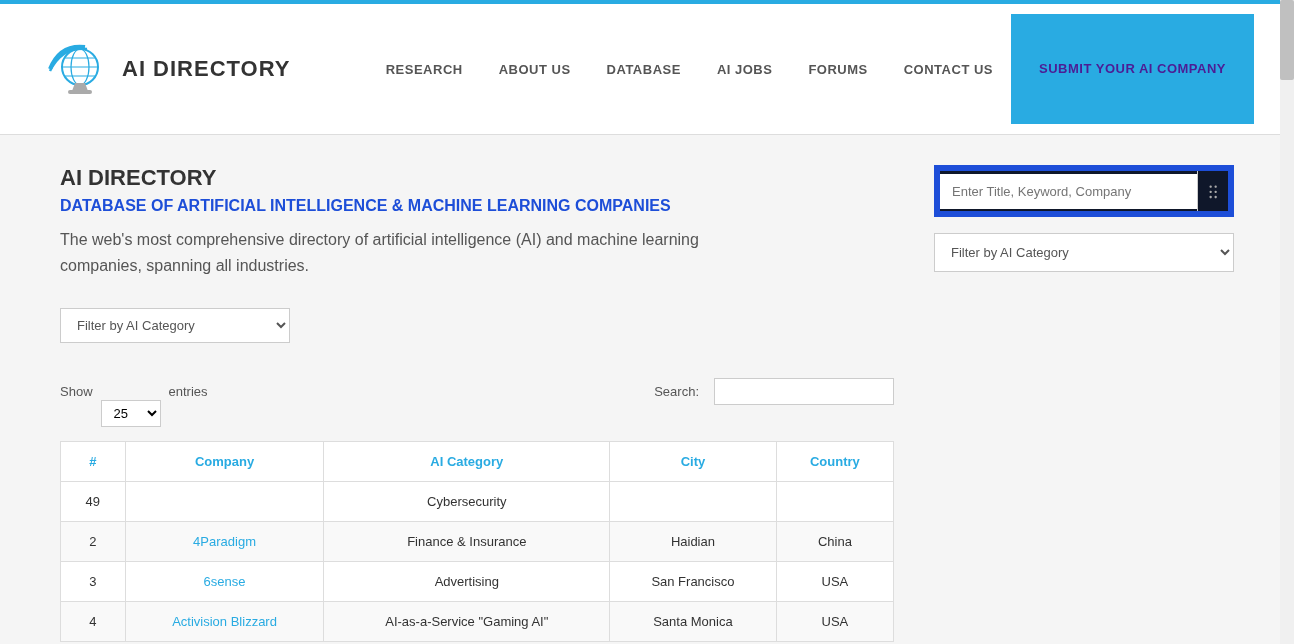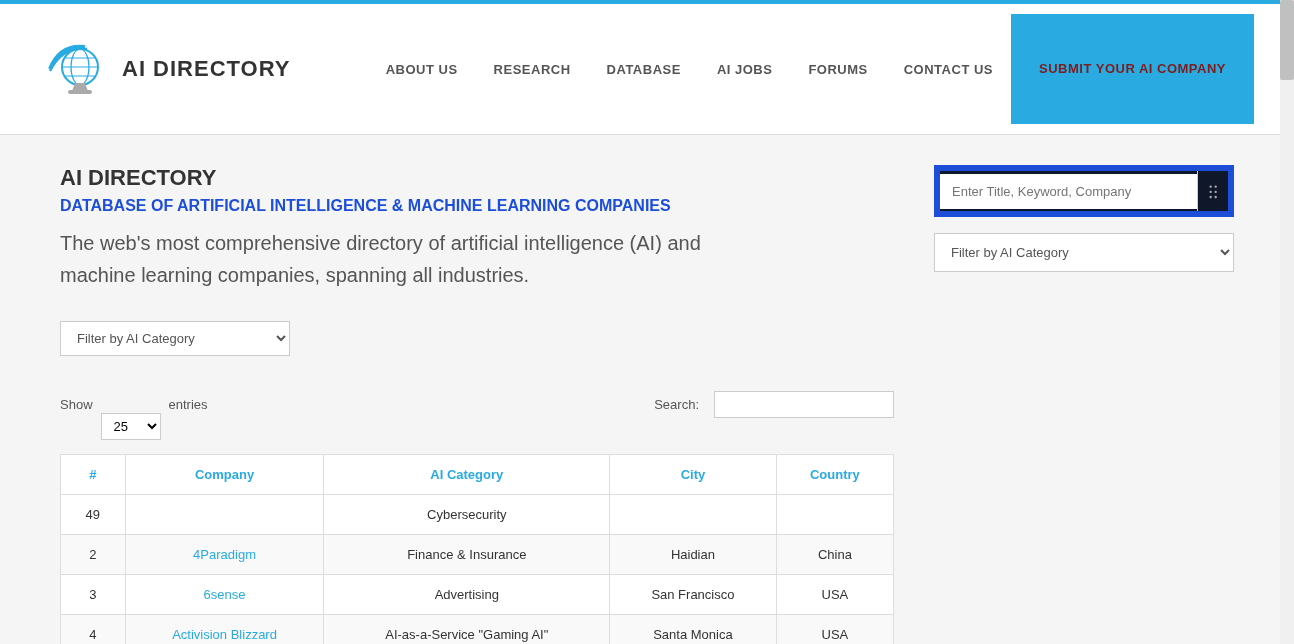--- a/index.html
+++ b/index.html
@@ -9,27 +9,27 @@
     .top-bar { height: 4px; background: #29abe2; }
 
     
     .header { background: #fff; display: flex; align-items: center; padding: 10px 40px; border-bottom: 1px solid #ddd; min-height: 110px; }
     .logo-area { display: flex; align-items: center; margin-right: auto; }
     .logo-icon { width: 70px; height: 60px; position: relative; margin-right: 12px; }
     .logo-text { font-size: 22px; font-weight: bold; color: #333; letter-spacing: 1px; }
 
     nav { display: flex; align-items: center; gap: 0; }
     .nav-item { padding: 8px 18px; font-size: 13px; font-weight: 600; color: #555; text-decoration: none; letter-spacing: 0.5px; cursor: pointer; white-space: nowrap; }
-    .nav-submit { background: #29abe2; color: #7f1d1d; padding: 0 28px; font-size: 13px; font-weight: 700; letter-spacing: 0.5px; cursor: pointer; display: flex; align-items: center; justify-content: center; text-align: center; height: 110px; min-width: 160px; line-height: 1.3; }
+    .nav-submit { background: #29abe2; color: #4c1d95; padding: 0 28px; font-size: 13px; font-weight: 700; letter-spacing: 0.5px; cursor: pointer; display: flex; align-items: center; justify-content: center; text-align: center; height: 110px; min-width: 160px; line-height: 1.3; }
 
     
     .main { padding: 30px 60px; background: #f5f5f5; }
     .page-title { font-size: 22px; font-weight: bold; color: #333; margin-bottom: 6px; }
     .page-subtitle { font-size: 16px; font-weight: bold; color: #1d4ed8; margin-bottom: 12px; }
-    .page-desc { font-size: 20px; color: #555; margin-bottom: 30px; max-width: 700px; line-height: 1.6; }
+    .page-desc { font-size: 16px; color: #555; margin-bottom: 30px; max-width: 700px; line-height: 1.6; }
 
     
     .content-area { display: flex; gap: 40px; }
     .left-col { flex: 1; }
     .right-col { width: 300px; }
 
     
     .search-box { display: flex; align-items: center; border: 6px solid #1d4ed8; background: #0f172a; margin-bottom: 16px; }
     .search-box input { flex: 1; border: none; outline: none; padding: 10px 12px; font-size: 13px; color: #888; }
     .search-box .grid-icon { padding: 8px 10px; color: #aaa; font-size: 18px; border-left: 1px solid #ccc; }
@@ -81,22 +81,22 @@
         <line x1="24" y1="37" x2="56" y2="37" stroke="#29abe2" stroke-width="1"></line>
 
         <path d="M35,44 L32,52 L48,52 L45,44 Z" fill="#aaa"></path>
         <rect x="28" y="51" width="24" height="4" rx="2" fill="#aaa"></rect>
       </svg>
     </div>
     <span class="logo-text">AI DIRECTORY</span>
   </div>
 
   <nav>
+    <a class="nav-item">RESEARCH</a>
     <a class="nav-item">ABOUT US</a>
-    <a class="nav-item">RESEARCH</a>
     <a class="nav-item">DATABASE</a>
     <a class="nav-item">AI JOBS</a>
     <a class="nav-item">FORUMS</a>
     <a class="nav-item">CONTACT US</a>
   </nav>
 
   <div class="nav-submit">SUBMIT YOUR AI COMPANY</div>
 </div>
 
 <div class="main">

